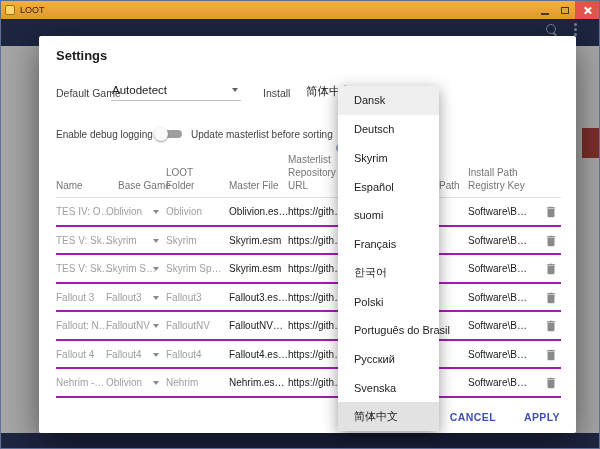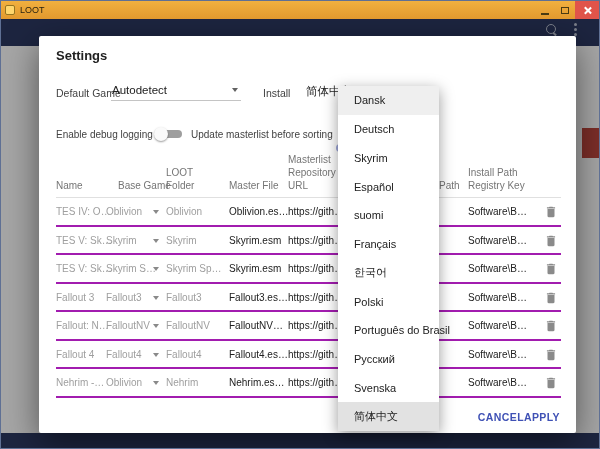--- a/index.html
+++ b/index.html
@@ -92,21 +92,21 @@
   .c-dark { color:#212121; }
   .c-name   { left:0; }
   .c-base   { left:50px; }
   .c-caret  { position:absolute; left:97px; top:12px; opacity:0.75; }
   .c-folder { left:110px; }
   .c-master { left:173px; }
   .c-url    { left:232px; }
   .c-reg    { left:412px; }
   .c-trash  { position:absolute; left:488px; top:7px; width:14px; height:14px; cursor:pointer; }
 
-  .actions { position:absolute; right:16px; bottom:10px; display:flex; }
+  .actions { position:absolute; right:16px; bottom:10px; display:flex; gap:28px; }
   .text-btn { font-size:10.5px; font-weight:bold; letter-spacing:0.4px; color:#3f51b5; cursor:pointer; }
 
   
   .lang-menu { position:absolute; left:337px; top:67px; width:101px; height:345px; background:#fff;
                box-shadow:0 4px 14px rgba(0,0,0,0.4); z-index:30; display:flex; flex-direction:column; }
   .lang-item { flex:1; display:flex; align-items:center; padding-left:16px; font-size:11px;
                color:#212121; cursor:pointer; white-space:nowrap; }
   .lang-item.hovered  { background:#efefef; }
   .lang-item.selected { background:#e2e2e2; }
 </style>

